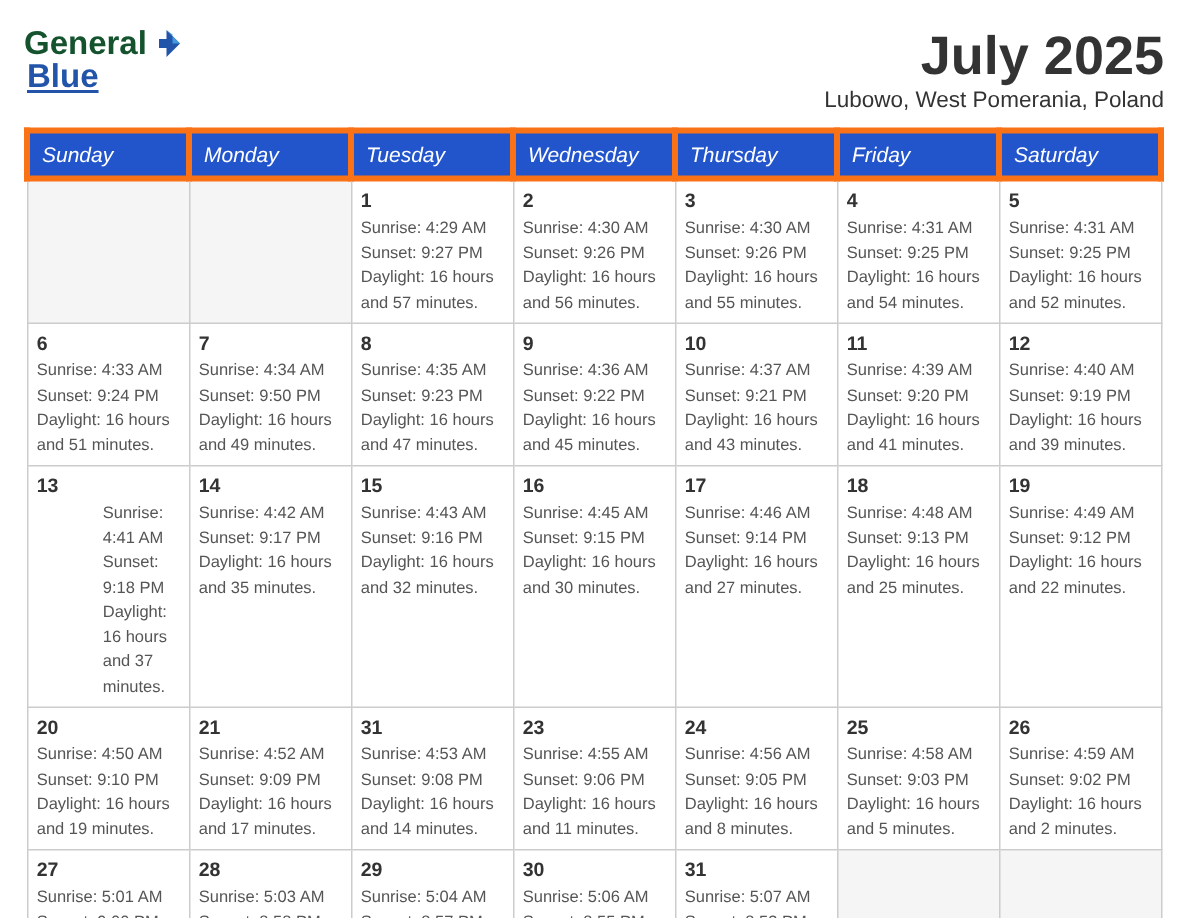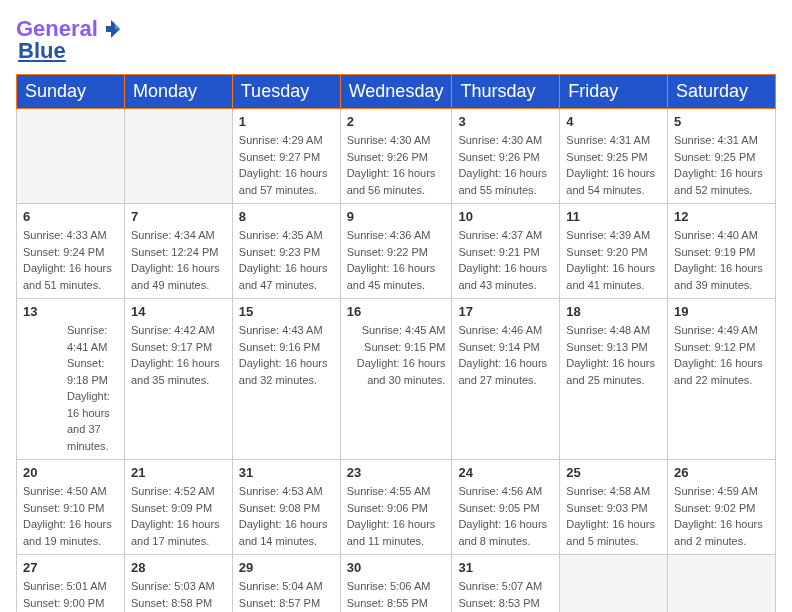--- a/index.html
+++ b/index.html
@@ -38,23 +38,24 @@
     .calendar {
       width: 100%;
       border-collapse: collapse;
       font-size: 11.5px;
     }
     .calendar th {
       background-color: #2255cc;
       color: #fff;
       text-align: left;
       padding: 6px 8px;
-      font-size: 18px;
+      font-size: 14px;
       font-weight: normal;
-      border: 1px solid #f97316;
+      border: 4px solid #f97316;
+      font-style: italic;
     }
     .calendar td {
       vertical-align: top;
       border: 1px solid #ccc;
       padding: 5px 6px;
       width: 108px;
       min-height: 80px;
       background: #fff;
     }
     .calendar td.empty {
@@ -74,27 +75,31 @@
     tr.week-row td {
       height: 88px;
     }
   </style>
 </head>
 <body>
 
 <div class="header-area">
   <div class="logo">
     <div style="display:flex;align-items:center;gap:2px;">
-      <span class="logo-general" style="font-size:22px;font-weight:bold;color:#8b5cf6;">General</span>
+      <span class="logo-general" style="font-size:22px;font-weight:bold;color:#14532d;">General</span>
       <svg width="22" height="22" viewBox="0 0 22 22">
         <polygon points="11,2 20,11 11,20 11,14 6,14 6,8 11,8" fill="#2255aa"></polygon>
         <polygon points="11,2 20,11 15,11 15,5" fill="#4499dd"></polygon>
       </svg>
     </div>
     <span class="logo-blue" style="font-size:22px;font-weight:bold;color:#2255aa;margin-top:-4px;margin-left:2px;text-decoration:underline;">Blue</span>
+  </div>
+  <div class="title-area">
+    <div class="month-title">July 2025</div>
+    <div class="location-title">Lubowo, West Pomerania, Poland</div>
   </div>
 </div>
 
 <table class="calendar">
   <thead>
     <tr>
     <th>Sunday</th>
         <th>Monday</th>
         <th>Tuesday</th>
         <th>Wednesday</th>
@@ -147,21 +152,21 @@
         <td>
           <div class="day-number">6</div>
           <div class="day-info" style="white-space: pre-line;">Sunrise: 4:33 AM
 Sunset: 9:24 PM
 Daylight: 16 hours
 and 51 minutes.</div>
         </td>
         <td>
           <div class="day-number">7</div>
           <div class="day-info" style="white-space: pre-line;">Sunrise: 4:34 AM
-Sunset: 12:24 PM
+Sunset: 9:50 PM
 Daylight: 16 hours
 and 49 minutes.</div>
         </td>
         <td>
           <div class="day-number">8</div>
           <div class="day-info" style="white-space: pre-line;">Sunrise: 4:35 AM
 Sunset: 9:23 PM
 Daylight: 16 hours
 and 47 minutes.</div>
         </td>
@@ -211,21 +216,21 @@
         </td>
         <td>
           <div class="day-number">15</div>
           <div class="day-info" style="white-space: pre-line;">Sunrise: 4:43 AM
 Sunset: 9:16 PM
 Daylight: 16 hours
 and 32 minutes.</div>
         </td>
         <td>
           <div class="day-number">16</div>
-          <div class="day-info" style="white-space: pre-line; text-align: right;">Sunrise: 4:45 AM
+          <div class="day-info" style="white-space: pre-line;">Sunrise: 4:45 AM
 Sunset: 9:15 PM
 Daylight: 16 hours
 and 30 minutes.</div>
         </td>
         <td>
           <div class="day-number">17</div>
           <div class="day-info" style="white-space: pre-line;">Sunrise: 4:46 AM
 Sunset: 9:14 PM
 Daylight: 16 hours
 and 27 minutes.</div>

